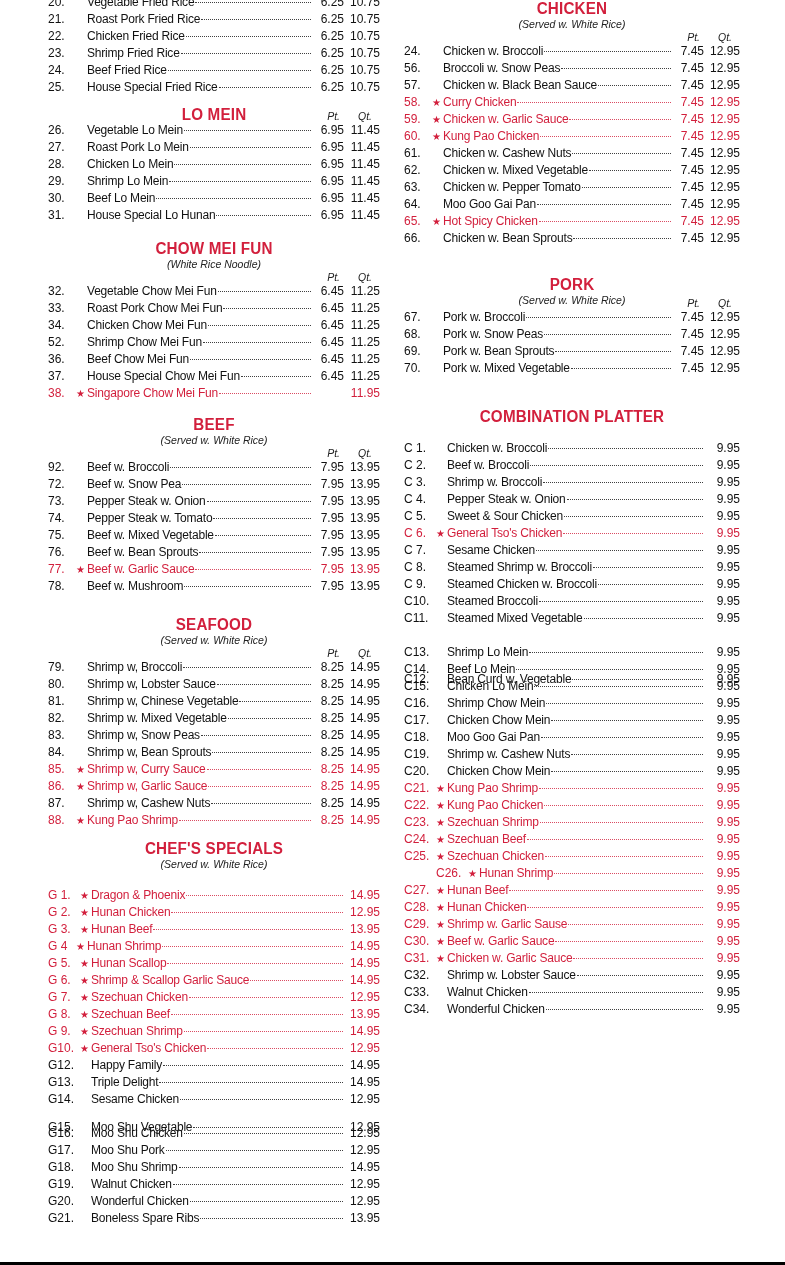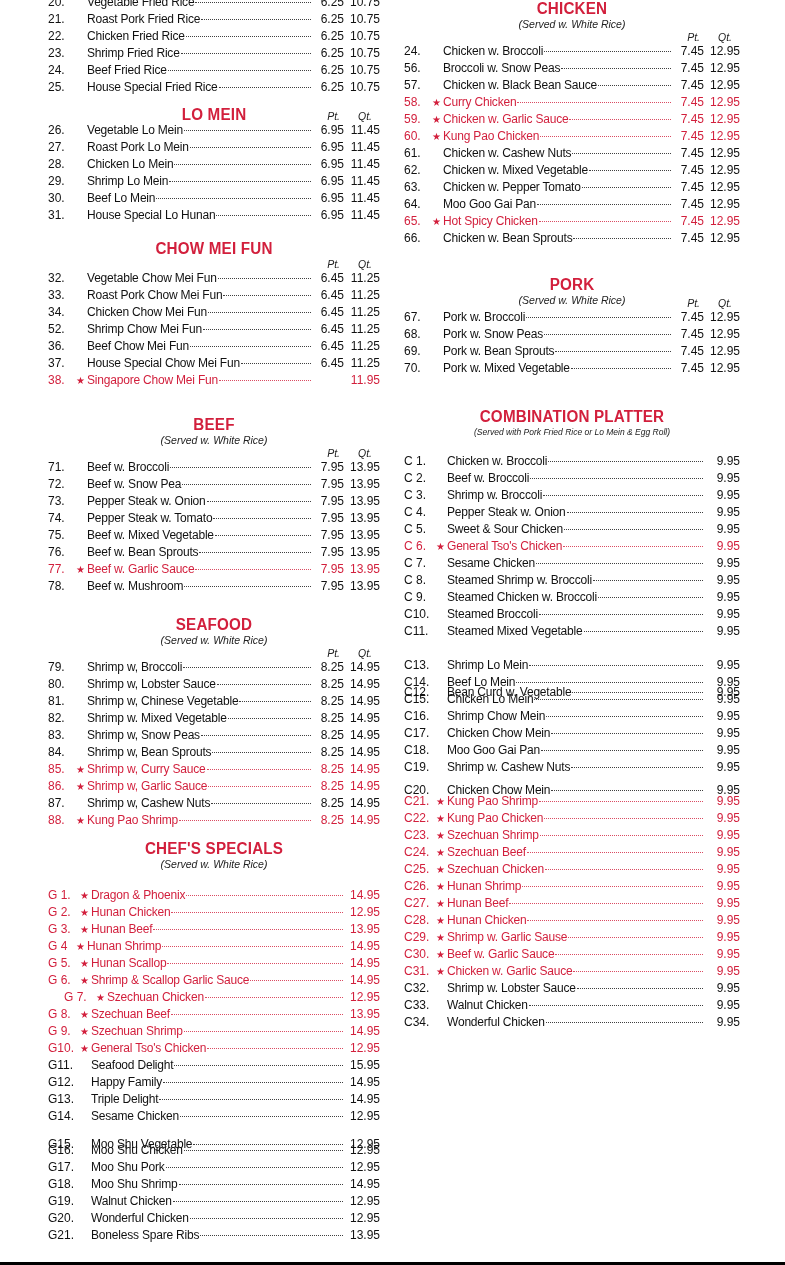--- a/index.html
+++ b/index.html
@@ -134,20 +134,21 @@
         <span class="num">31.</span>
         <span class="star"></span>
         <span class="name">House Special Lo Hunan</span>
         <span class="dots"></span>
         <span class="price p1">6.95</span>
         <span class="price p2">11.45</span>
       </div>
     </div>
     <div class="section" style="top: 240px;">
       <div class="sec-title">CHOW MEI FUN</div>
+      <div class="sec-sub">(White Rice Noodle)</div>
       <div class="ptqt">
         <span class="pt" style="right: 40px;">Pt.</span>
         <span class="qt" style="right: 8px;">Qt.</span>
       </div>
       <div class="row">
         <span class="num">32.</span>
         <span class="star"></span>
         <span class="name">Vegetable Chow Mei Fun</span>
         <span class="dots"></span>
         <span class="price p1">6.45</span>
@@ -203,21 +204,21 @@
       </div>
     </div>
     <div class="section" style="top: 416px;">
       <div class="sec-title">BEEF</div>
       <div class="sec-sub">(Served w. White Rice)</div>
       <div class="ptqt">
         <span class="pt" style="right: 40px;">Pt.</span>
         <span class="qt" style="right: 8px;">Qt.</span>
       </div>
       <div class="row">
-        <span class="num">71.</span>
+        <span class="num">92.</span>
         <span class="star"></span>
         <span class="name">Beef w. Broccoli</span>
         <span class="dots"></span>
         <span class="price p1">7.95</span>
         <span class="price p2">13.95</span>
       </div>
       <div class="row">
         <span class="num">72.</span>
         <span class="star"></span>
         <span class="name">Beef w. Snow Pea</span>
@@ -402,21 +403,21 @@
         <span class="price p2">14.95</span>
       </div>
       <div class="row red">
         <span class="num" style="width: 30px;">G 6.</span>
         <span class="star">★</span>
         <span class="name">Shrimp &amp; Scallop Garlic Sauce</span>
         <span class="dots"></span>
         <span class="price p2">14.95</span>
       </div>
       <div class="row red">
-        <span class="num" style="width: 30px; margin-left: 16px;">G 7.</span>
+        <span class="num" style="width: 30px;">G 7.</span>
         <span class="star">★</span>
         <span class="name">Szechuan Chicken</span>
         <span class="dots"></span>
         <span class="price p2">12.95</span>
       </div>
       <div class="row red">
         <span class="num" style="width: 30px;">G 8.</span>
         <span class="star">★</span>
         <span class="name">Szechuan Beef</span>
         <span class="dots"></span>
@@ -428,27 +429,20 @@
         <span class="name">Szechuan Shrimp</span>
         <span class="dots"></span>
         <span class="price p2">14.95</span>
       </div>
       <div class="row red">
         <span class="num" style="width: 30px;">G10.</span>
         <span class="star">★</span>
         <span class="name">General Tso's Chicken</span>
         <span class="dots"></span>
         <span class="price p2">12.95</span>
-      </div>
-      <div class="row">
-        <span class="num" style="width: 30px;">G11.</span>
-        <span class="star"></span>
-        <span class="name">Seafood Delight</span>
-        <span class="dots"></span>
-        <span class="price p2">15.95</span>
       </div>
       <div class="row">
         <span class="num" style="width: 30px;">G12.</span>
         <span class="star"></span>
         <span class="name">Happy Family</span>
         <span class="dots"></span>
         <span class="price p2">14.95</span>
       </div>
       <div class="row">
         <span class="num" style="width: 30px;">G13.</span>
@@ -655,21 +649,20 @@
         <span class="num">70.</span>
         <span class="star"></span>
         <span class="name">Pork w. Mixed Vegetable</span>
         <span class="dots"></span>
         <span class="price p1">7.45</span>
         <span class="price p2">12.95</span>
       </div>
     </div>
     <div class="section" style="top: 408px;">
       <div class="sec-title">COMBINATION PLATTER</div>
-      <div class="sec-sub small">(Served with Pork Fried Rice or Lo Mein &amp; Egg Roll)</div>
       <div style="height: 14px;"></div>
       <div class="row">
         <span class="num" style="width: 30px;">C 1.</span>
         <span class="star"></span>
         <span class="name">Chicken w. Broccoli</span>
         <span class="dots"></span>
         <span class="price p2">9.95</span>
       </div>
       <div class="row">
         <span class="num" style="width: 30px;">C 2.</span>
@@ -791,21 +784,21 @@
         <span class="price p2">9.95</span>
       </div>
       <div class="row">
         <span class="num" style="width: 30px;">C19.</span>
         <span class="star"></span>
         <span class="name">Shrimp w. Cashew Nuts</span>
         <span class="dots"></span>
         <span class="price p2">9.95</span>
       </div>
       <div class="row">
-        <span class="num" style="width: 30px; margin-top: 6px;">C20.</span>
+        <span class="num" style="width: 30px;">C20.</span>
         <span class="star"></span>
         <span class="name">Chicken Chow Mein</span>
         <span class="dots"></span>
         <span class="price p2">9.95</span>
       </div>
       <div class="row red">
         <span class="num" style="width: 30px;">C21.</span>
         <span class="star">★</span>
         <span class="name">Kung Pao Shrimp</span>
         <span class="dots"></span>
@@ -833,21 +826,21 @@
         <span class="price p2">9.95</span>
       </div>
       <div class="row red">
         <span class="num" style="width: 30px;">C25.</span>
         <span class="star">★</span>
         <span class="name">Szechuan Chicken</span>
         <span class="dots"></span>
         <span class="price p2">9.95</span>
       </div>
       <div class="row red">
-        <span class="num" style="width: 30px;">C26.</span>
+        <span class="num" style="width: 30px; margin-left: 32px;">C26.</span>
         <span class="star">★</span>
         <span class="name">Hunan Shrimp</span>
         <span class="dots"></span>
         <span class="price p2">9.95</span>
       </div>
       <div class="row red">
         <span class="num" style="width: 30px;">C27.</span>
         <span class="star">★</span>
         <span class="name">Hunan Beef</span>
         <span class="dots"></span>

